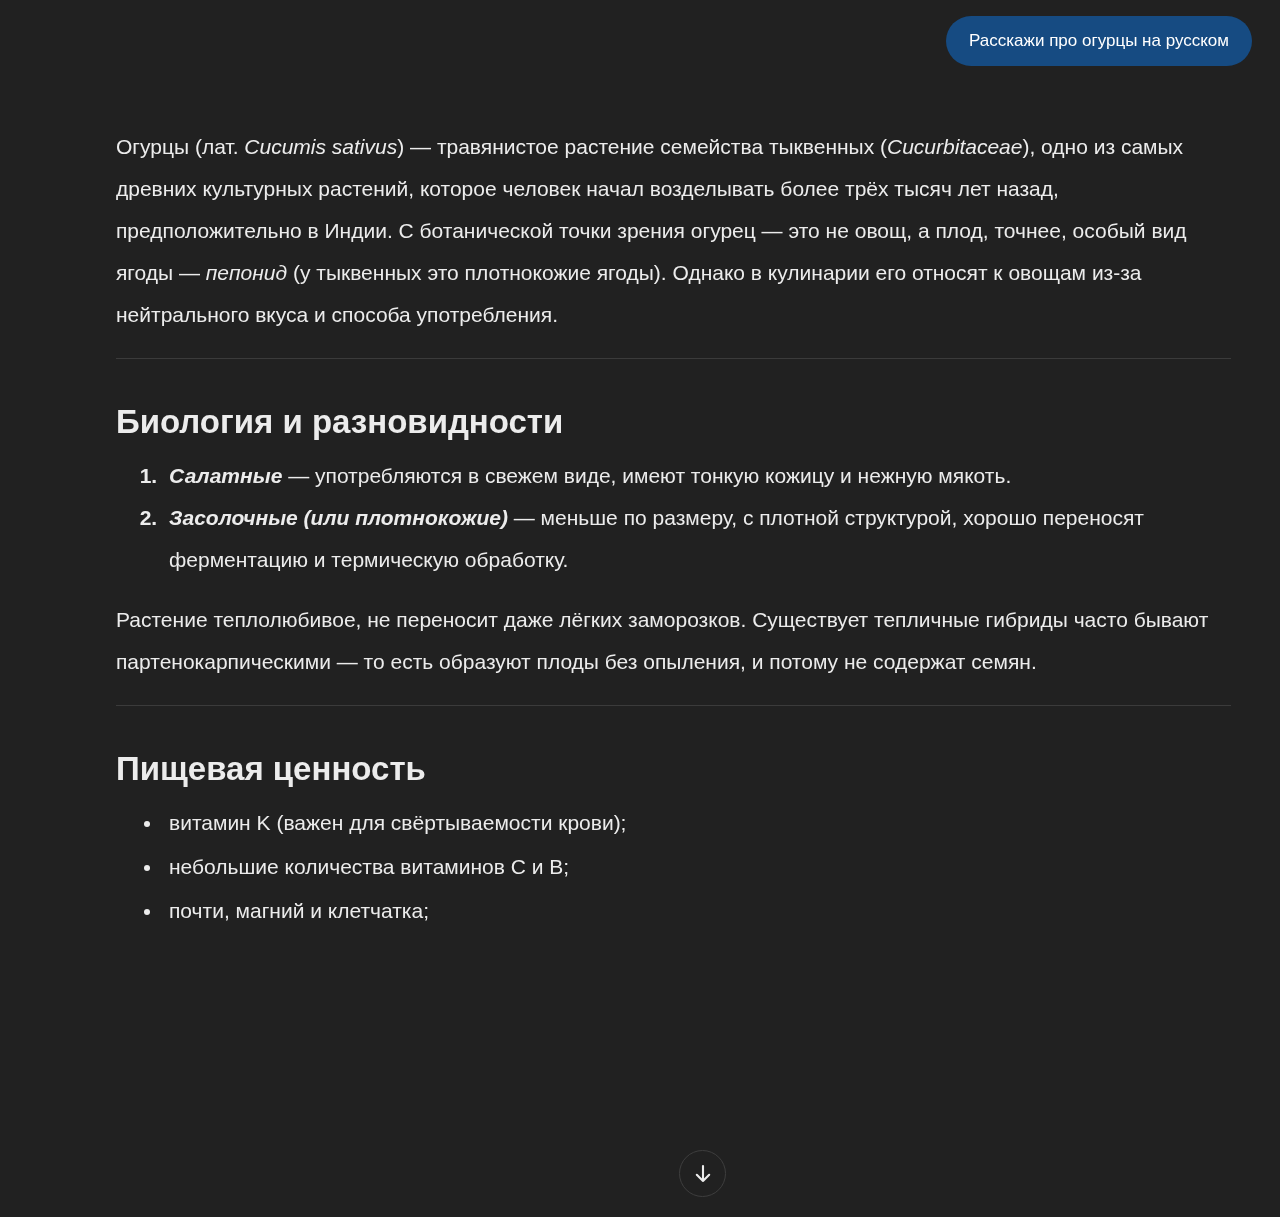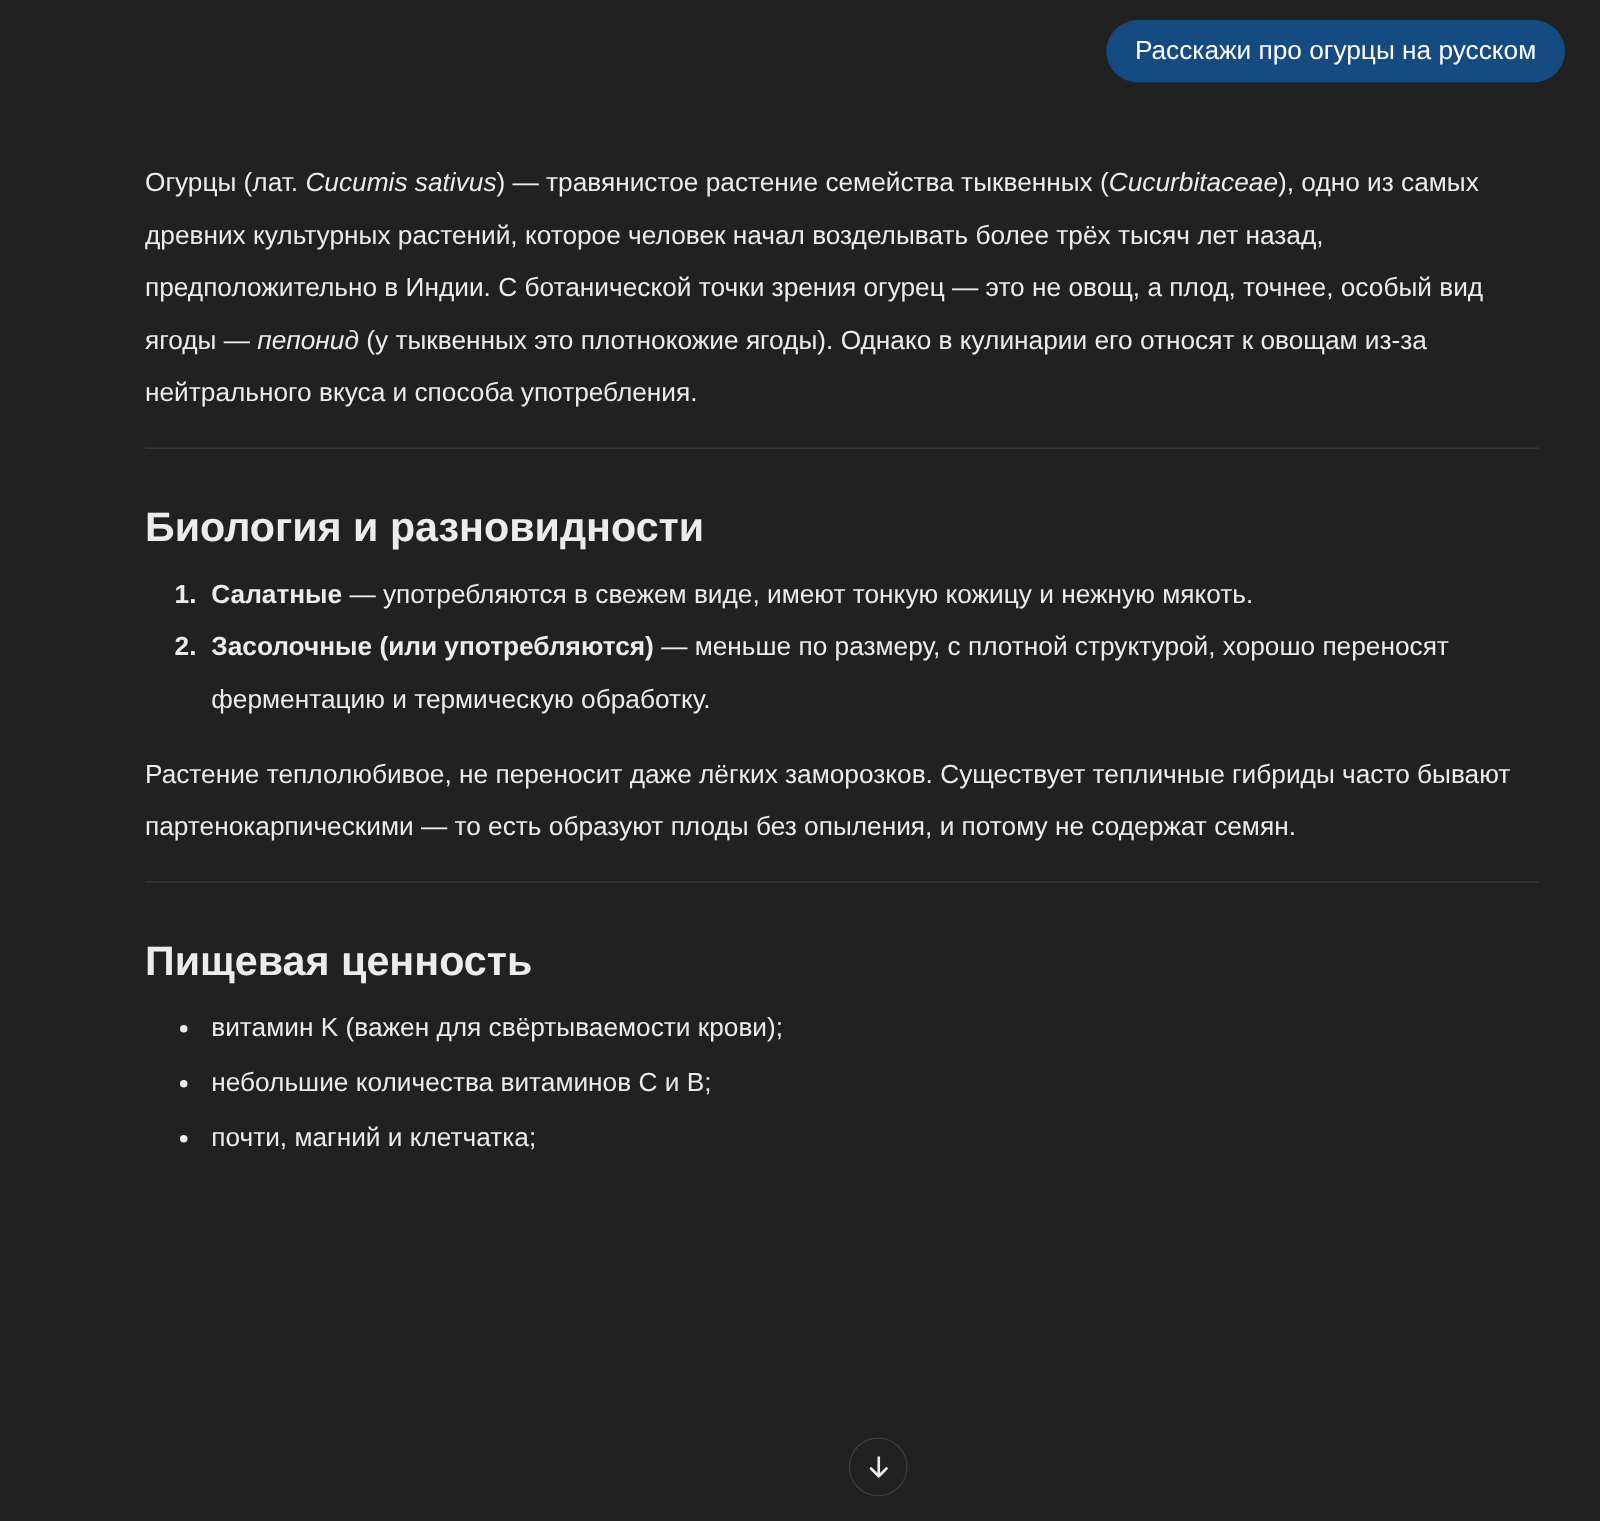--- a/index.html
+++ b/index.html
@@ -27,21 +27,21 @@
     line-height: 42px;
   }
   .user-row {
     display: flex;
     justify-content: flex-end;
     padding: 16px 28px 0 0;
   }
   .bubble {
     background: var(--bubble-color);
     color: var(--bubble-text-color);
-    font-size: 21px;
+    font-size: 17px;
     line-height: 22px;
     padding: 14px 23px 14px 23px;
     border-radius: 26px;
     white-space: nowrap;
   }
   .assistant {
     margin: 60px 18px 0 116px;
     max-width: 1115px;
   }
   .para { margin: 0 0 18px 0; }
@@ -51,21 +51,21 @@
     margin: 22px 0 0 0;
   }
   .heading {
     font-size: 33px;
     font-weight: 700;
     line-height: 34px;
     margin: 46px 0 16px 0;
     color: var(--text-color);
   }
   em { font-style: italic; }
-  strong { font-weight: 700; }
+  strong { font-weight: 700; font-style: italic; }
   ol.num-list {
     margin: 0 0 18px 0;
     padding-left: 47px;
   }
   ol.num-list > li { margin: 0; padding-left: 6px; }
   ol.num-list > li::marker { font-weight: 700; }
   ul.bullet-list {
     margin: 0 0 18px 0;
     padding-left: 47px;
   }
@@ -99,21 +99,21 @@
 
     <p class="para">Огурцы (лат. <em>Cucumis sativus</em>) — травянистое растение семейства тыквенных (<em>Cucurbitaceae</em>), одно из самых древних культурных растений, которое человек начал возделывать более трёх тысяч лет назад, предположительно в Индии. С ботанической точки зрения огурец — это не овощ, а плод, точнее, особый вид ягоды — <em>пепонид</em> (у тыквенных это плотнокожие ягоды). Однако в кулинарии его относят к овощам из-за нейтрального вкуса и способа употребления.</p>
 
     <hr class="divider">
 
     <h2 class="heading">Биология и разновидности</h2>
 
 
     <ol class="num-list">
       <li><strong>Салатные</strong> — употребляются в свежем виде, имеют тонкую кожицу и нежную мякоть.</li>
-      <li><strong>Засолочные (или употребляются)</strong> — меньше по размеру, с плотной структурой, хорошо переносят ферментацию и термическую обработку.</li>
+      <li><strong>Засолочные (или плотнокожие)</strong> — меньше по размеру, с плотной структурой, хорошо переносят ферментацию и термическую обработку.</li>
     </ol>
 
     <p class="para">Растение теплолюбивое, не переносит даже лёгких заморозков. Существует тепличные гибриды часто бывают партенокарпическими — то есть образуют плоды без опыления, и потому не содержат семян.</p>
 
     <hr class="divider">
 
     <h2 class="heading">Пищевая ценность</h2>
 
 
     <ul class="bullet-list">

